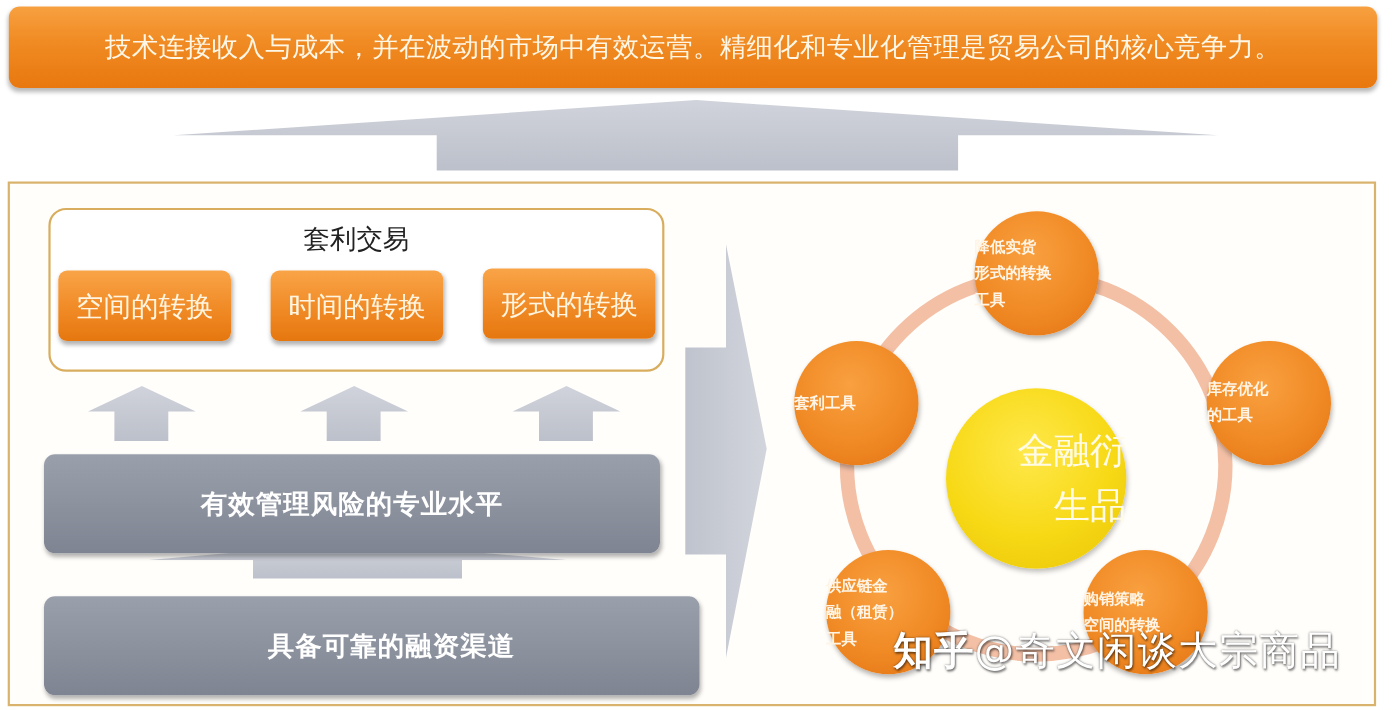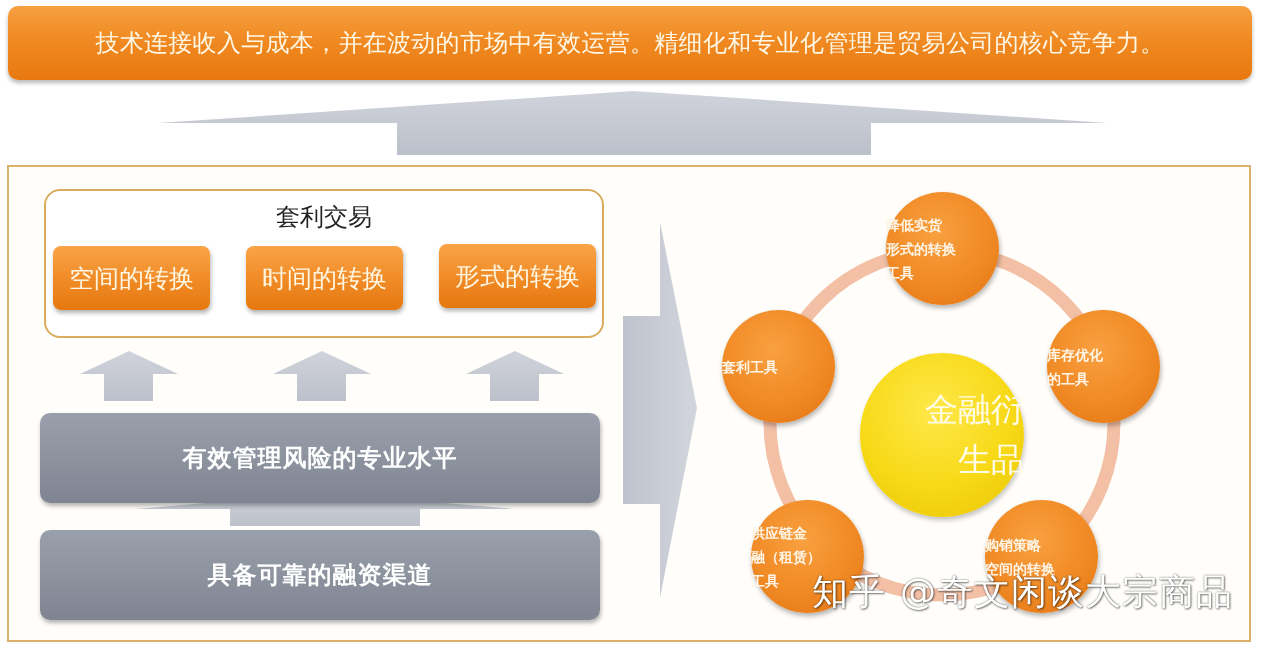--- a/index.html
+++ b/index.html
@@ -76,21 +76,21 @@
     color: #fffbe6; font-size: 33px; line-height: 50px;
     display: flex; flex-direction: column; align-items: flex-end; justify-content: center;
   }
 
   .watermark {
     left: 812px; top: 568px; font-size: 36px; color: #ffffff;
     white-space: nowrap;
     text-shadow: 0 0 2px rgba(0,0,0,0.55), 1px 1px 2px rgba(0,0,0,0.45);
     letter-spacing: 1px;
   }
-  .watermark .logo { font-weight: normal; margin-right: 14px; }
+  .watermark .logo { font-weight: bold; }
 </style>
 </head>
 <body>
 
 <div class="abs banner">
   <span>技术连接收入与成本，并在波动的市场中有效运营。精细化和专业化管理是贸易公司的核心竞争力。</span>
 </div>
 
 <svg class="shape" style="left:0;top:0;" width="1269" height="160">
   <defs>
@@ -116,41 +116,41 @@
 
 <svg class="shape" style="left:0;top:0;" width="700" height="420">
   <polygon points="80,374 104,374 104,401 153,401 153,374 178,374 129,351" fill="url(#ag)"></polygon>
   <polygon points="273,374 297,374 297,401 346,401 346,374 371,374 322,351" fill="url(#ag)"></polygon>
   <polygon points="466,374 490,374 490,401 539,401 539,374 564,374 515,351" fill="url(#ag)"></polygon>
 
   <polygon points="135,509 230,509 230,526 420,526 420,509 515,509 325,493" fill="url(#ag)"></polygon>
 </svg>
 
 <div class="gray-bar" style="top:413px;">有效管理风险的专业水平</div>
-<div class="gray-bar" style="top:530px;">具备可靠的融资渠道</div>
+<div class="gray-bar" style="top:542px;padding-left:36px;">具备可靠的融资渠道</div>
 
 <svg class="shape" style="left:0;top:0;" width="720" height="620">
   <polygon points="623,316 660,316 660,222 697,408 660,598 660,504 623,504" fill="url(#agh)"></polygon>
 </svg>
 
 <svg class="shape" style="left:0;top:0;" width="1269" height="645">
   <circle cx="942" cy="423" r="172" fill="none" stroke="#f3c0a6" stroke-width="13"></circle>
 </svg>
 
 <div class="abs center-circle">
   <span>金融衍</span>
   <span>生品</span>
 </div>
 
 <div class="circle" style="left:886px;top:192px;width:113px;height:113px;">
   <span>降低实货</span>
   <span>形式的转换</span>
   <span>工具</span>
 </div>
-<div class="circle" style="left:1047px;top:310px;width:113px;height:113px;">
+<div class="circle" style="left:1097px;top:310px;width:113px;height:113px;font-family:Liberation Serif, serif;">
   <span>库存优化</span>
   <span>的工具</span>
 </div>
 <div class="circle" style="left:985px;top:500px;width:113px;height:113px;">
   <span>购销策略</span>
   <span>空间的转换</span>
 </div>
 <div class="circle" style="left:751px;top:500px;width:113px;height:113px;">
   <span>供应链金</span>
   <span>融（租赁）</span>

